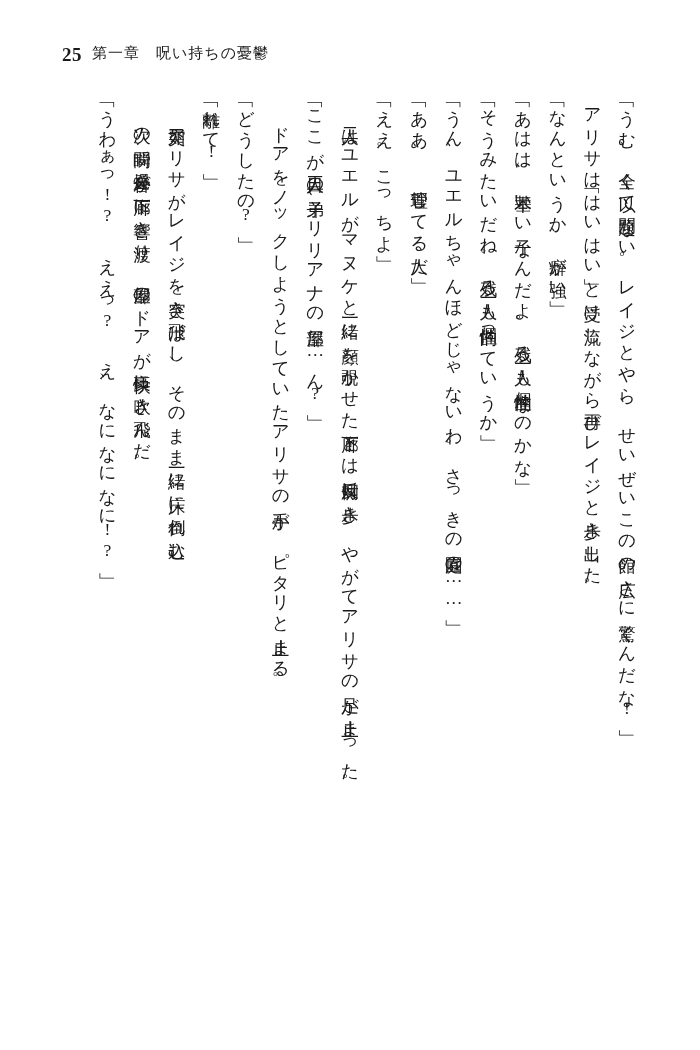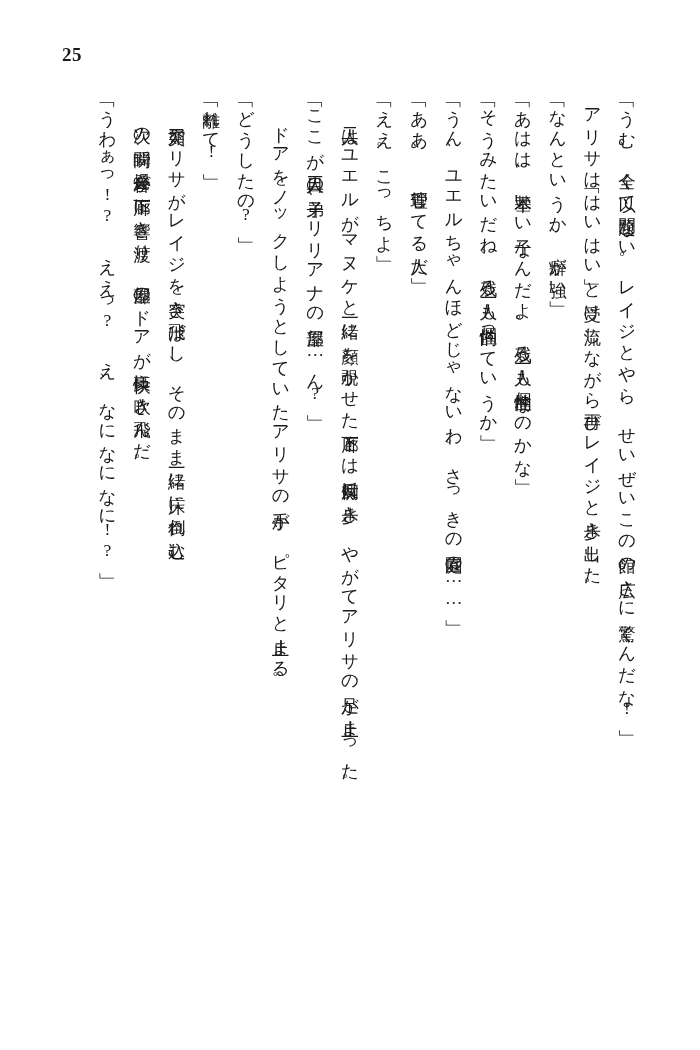--- a/index.html
+++ b/index.html
@@ -61,20 +61,21 @@
     text-indent: 1em;
   }
 </style>
 </head>
 <body>
 
 <div class="page">
 
   <div class="header">
     <span class="page-number">25</span>
+    <span class="chapter-title">第一章　呪い持ちの憂鬱</span>
   </div>
 
   <div class="body-text">
       <p>「うむ、全く以て問題ない。レイジとやら、せいぜいこの館の広さに驚くんだな!」</p>
       <p>アリサは「はいはい」と受け流しながら再びレイジと歩き出した。</p>
       <p>「なんというか、癖が強い」</p>
       <p>「あはは、基本いい子なんだよ。残る一人も個性的なのかな」</p>
       <p>「そうみたいだね。残る一人も個性的っていうか」</p>
       <p>「うん、ユエルちゃんほどじゃないわ。さっきの庭園の……」</p>
       <p>「ああ、　管理してる人だ」</p>

